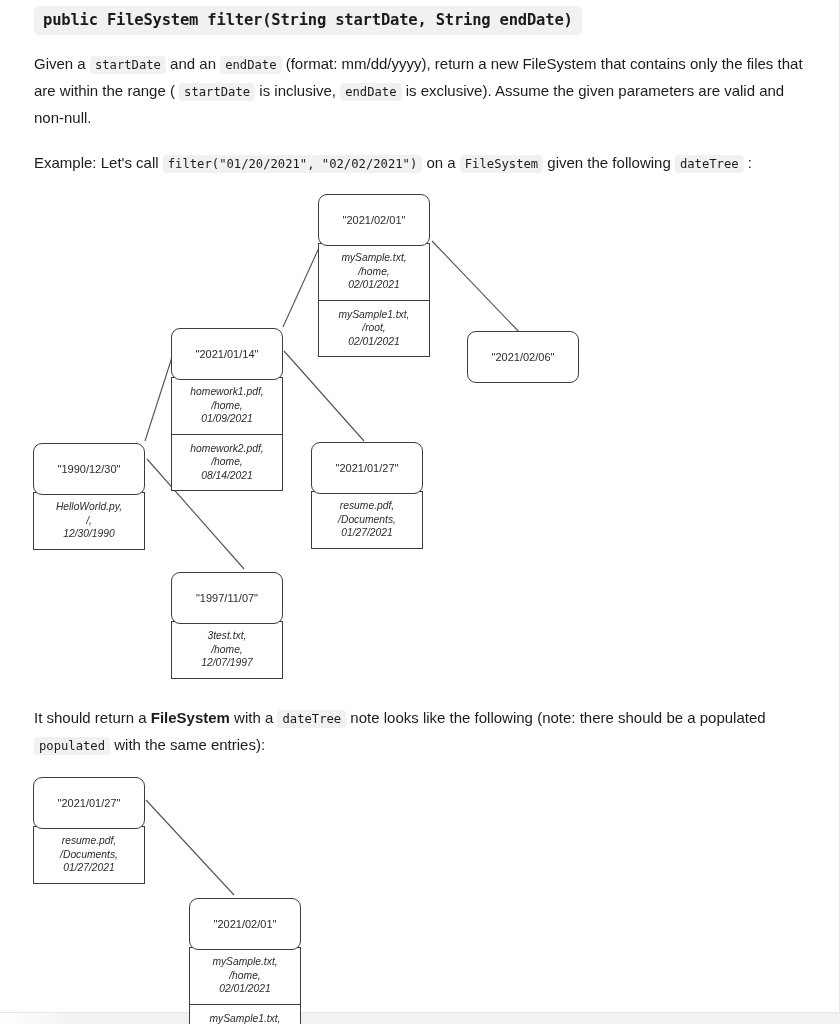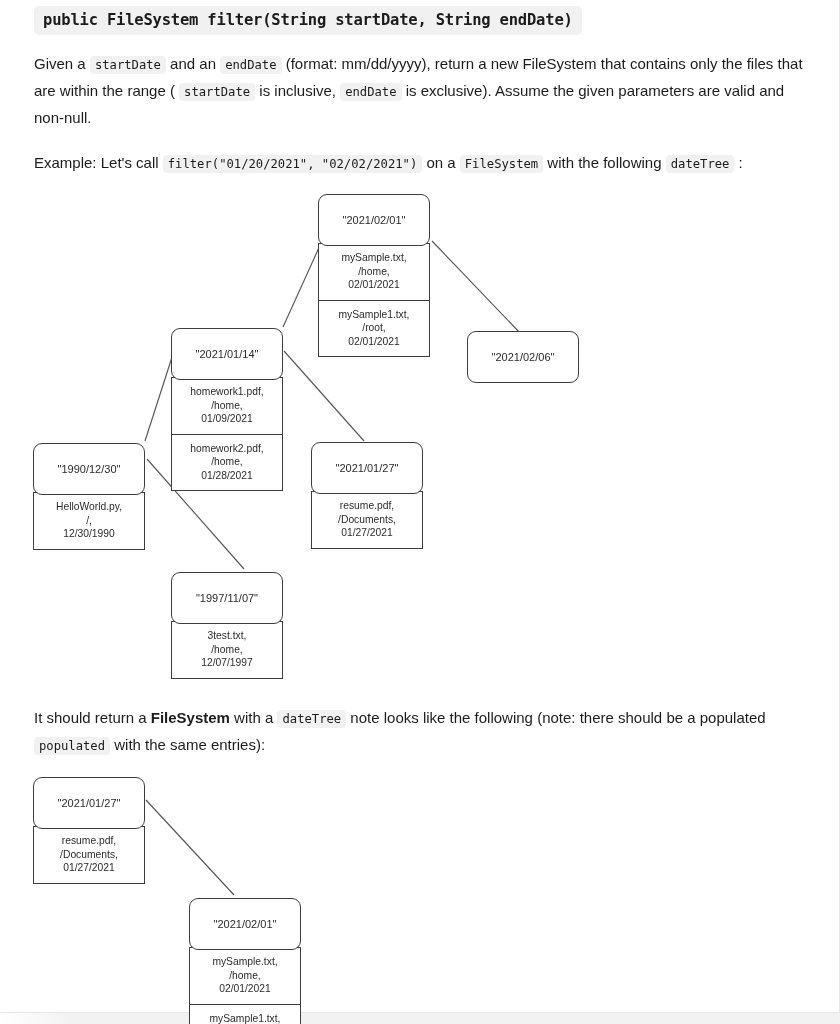--- a/index.html
+++ b/index.html
@@ -113,20 +113,21 @@
     background: #ffffff;
     position: relative;
     z-index: 2;
   }
   .node-entries {
     margin-top: -3px;
     border: 1px solid #3d3d3d;
     background: #ffffff;
     position: relative;
     z-index: 1;
+    font-style: italic;
   }
   .entry {
     padding: 7px 4px 8px 4px;
     font-size: 10.3px;
     line-height: 13.5px;
     color: #2b2b2b;
     text-align: center;
     border-bottom: 1px solid #3d3d3d;
     white-space: pre-line;
   }
@@ -135,21 +136,21 @@
 </head>
 <body>
 
 <div class="page">
   <div class="content">
 
     <div class="signature">public FileSystem filter(String startDate, String endDate)</div>
 
     <p class="para"><span>Given a </span><code class="inline">startDate</code><span> and an </span><code class="inline">endDate</code><span> (format: mm/dd/yyyy), return a new FileSystem that contains only the files that are within the range ( </span><code class="inline">startDate</code><span> is inclusive, </span><code class="inline">endDate</code><span> is exclusive). Assume the given parameters are valid and non-null.</span></p>
 
-    <p class="para tight"><span>Example: Let's call </span><code class="inline">filter("01/20/2021", "02/02/2021")</code><span> on a </span><code class="inline">FileSystem</code><span> with the following </span><code class="inline">dateTree</code><span> :</span></p>
+    <p class="para tight"><span>Example: Let's call </span><code class="inline">filter("01/20/2021", "02/02/2021")</code><span> on a </span><code class="inline">FileSystem</code><span> given the following </span><code class="inline">dateTree</code><span> :</span></p>
 
     
     <div class="diagram" id="diagram-top">
       <svg class="edges" viewBox="0 0 786 500" preserveAspectRatio="none">
         <line x1="288" y1="52" x2="249" y2="138"></line>
         <line x1="398" y1="52" x2="488" y2="146"></line>
         <line x1="140" y1="162" x2="111" y2="252"></line>
         <line x1="250" y1="162" x2="330" y2="252"></line>
         <line x1="113" y1="270" x2="210" y2="380"></line>
       </svg>
@@ -167,21 +168,21 @@
       </div>
 
       <div class="node" style="left:137px; top:139px;">
         <div class="node-head">"2021/01/14"</div>
         <div class="node-entries">
           <div class="entry">homework1.pdf,
 /home,
 01/09/2021</div>
           <div class="entry">homework2.pdf,
 /home,
-01/28/2021</div>
+08/14/2021</div>
         </div>
       </div>
 
       <div class="node" style="left:433px; top:142px;">
         <div class="node-head">"2021/02/06"</div>
       </div>
 
       <div class="node" style="left:-1px; top:254px;">
         <div class="node-head">"1990/12/30"</div>
         <div class="node-entries">

